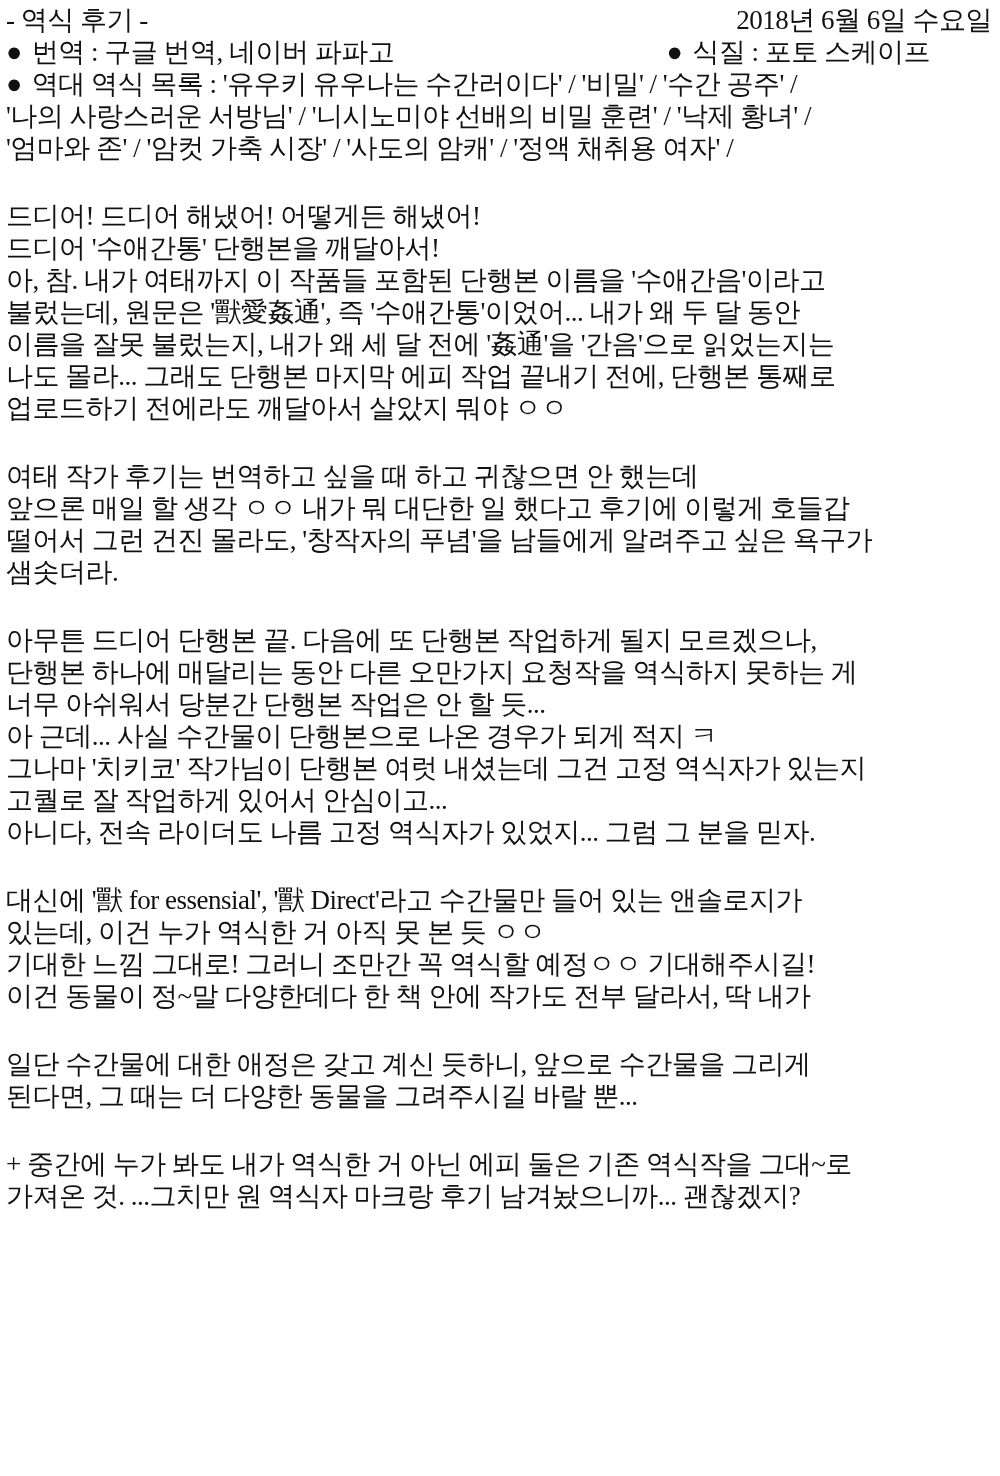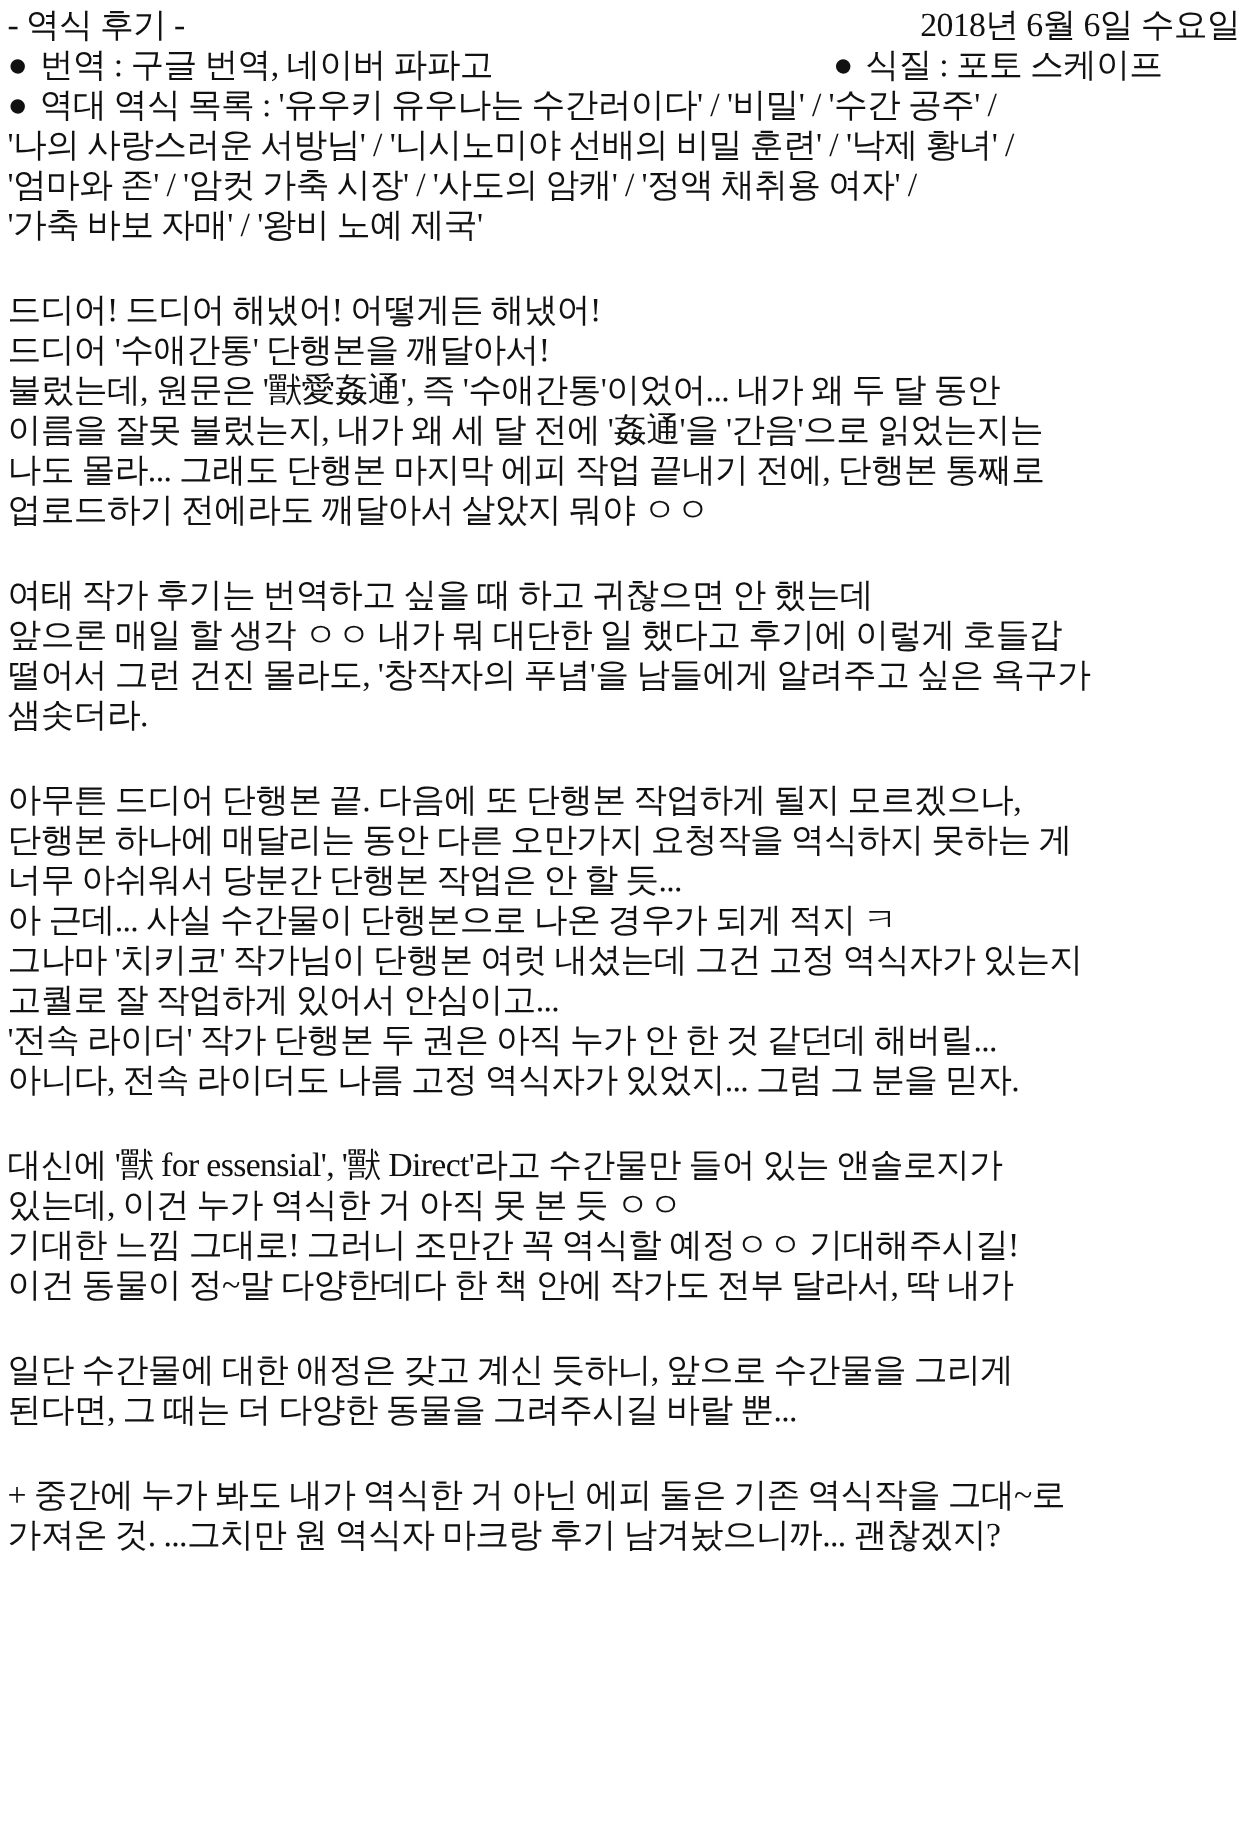--- a/index.html
+++ b/index.html
@@ -64,47 +64,46 @@
       </span>
       <span class="right-group">
         <span class="bullet">●</span><span>식질 : 포토 스케이프</span>
       </span>
     </div>
     <div class="line">
       <span class="bullet">●</span><span>역대 역식 목록 : '유우키 유우나는 수간러이다' / '비밀' / '수간 공주' /</span>
     </div>
     <div class="line">'나의 사랑스러운 서방님' / '니시노미야 선배의 비밀 훈련' / '낙제 황녀' /</div>
     <div class="line">'엄마와 존' / '암컷 가축 시장' / '사도의 암캐' / '정액 채취용 여자' /</div>
-    <div class="line">'가축 바보 자매' / '왕비 노예 제국'</div>
   </div>
 
   <div class="para">
     <div class="line">드디어! 드디어 해냈어! 어떻게든 해냈어!</div>
     <div class="line">드디어 '수애간통' 단행본을 깨달아서!</div>
+    <div class="line">아, 참. 내가 여태까지 이 작품들 포함된 단행본 이름을 '수애간음'이라고</div>
     <div class="line">불렀는데, 원문은 '獸愛姦通', 즉 '수애간통'이었어... 내가 왜 두 달 동안</div>
     <div class="line">이름을 잘못 불렀는지, 내가 왜 세 달 전에 '姦通'을 '간음'으로 읽었는지는</div>
     <div class="line">나도 몰라... 그래도 단행본 마지막 에피 작업 끝내기 전에, 단행본 통째로</div>
     <div class="line">업로드하기 전에라도 깨달아서 살았지 뭐야 ㅇㅇ</div>
   </div>
 
   <div class="para">
     <div class="line">여태 작가 후기는 번역하고 싶을 때 하고 귀찮으면 안 했는데</div>
     <div class="line">앞으론 매일 할 생각 ㅇㅇ 내가 뭐 대단한 일 했다고 후기에 이렇게 호들갑</div>
     <div class="line">떨어서 그런 건진 몰라도, '창작자의 푸념'을 남들에게 알려주고 싶은 욕구가</div>
     <div class="line">샘솟더라.</div>
   </div>
 
   <div class="para">
     <div class="line">아무튼 드디어 단행본 끝. 다음에 또 단행본 작업하게 될지 모르겠으나,</div>
     <div class="line">단행본 하나에 매달리는 동안 다른 오만가지 요청작을 역식하지 못하는 게</div>
     <div class="line">너무 아쉬워서 당분간 단행본 작업은 안 할 듯...</div>
     <div class="line">아 근데... 사실 수간물이 단행본으로 나온 경우가 되게 적지 ㅋ</div>
     <div class="line">그나마 '치키코' 작가님이 단행본 여럿 내셨는데 그건 고정 역식자가 있는지</div>
     <div class="line">고퀄로 잘 작업하게 있어서 안심이고...</div>
-    <div class="line">'전속 라이더' 작가 단행본 두 권은 아직 누가 안 한 것 같던데 해버릴...</div>
     <div class="line">아니다, 전속 라이더도 나름 고정 역식자가 있었지... 그럼 그 분을 믿자.</div>
   </div>
 
   <div class="para">
     <div class="line">대신에 '獸 for essensial', '獸 Direct'라고 수간물만 들어 있는 앤솔로지가</div>
     <div class="line">있는데, 이건 누가 역식한 거 아직 못 본 듯 ㅇㅇ</div>
     <div class="line">기대한 느낌 그대로! 그러니 조만간 꼭 역식할 예정ㅇㅇ 기대해주시길!</div>
     <div class="line">이건 동물이 정~말 다양한데다 한 책 안에 작가도 전부 달라서, 딱 내가</div>
   </div>
 

